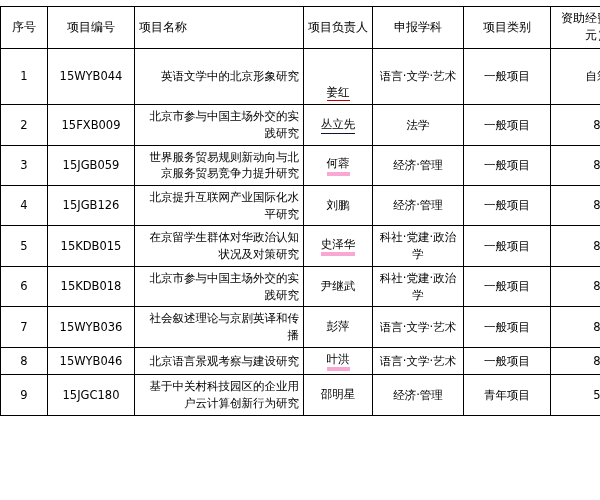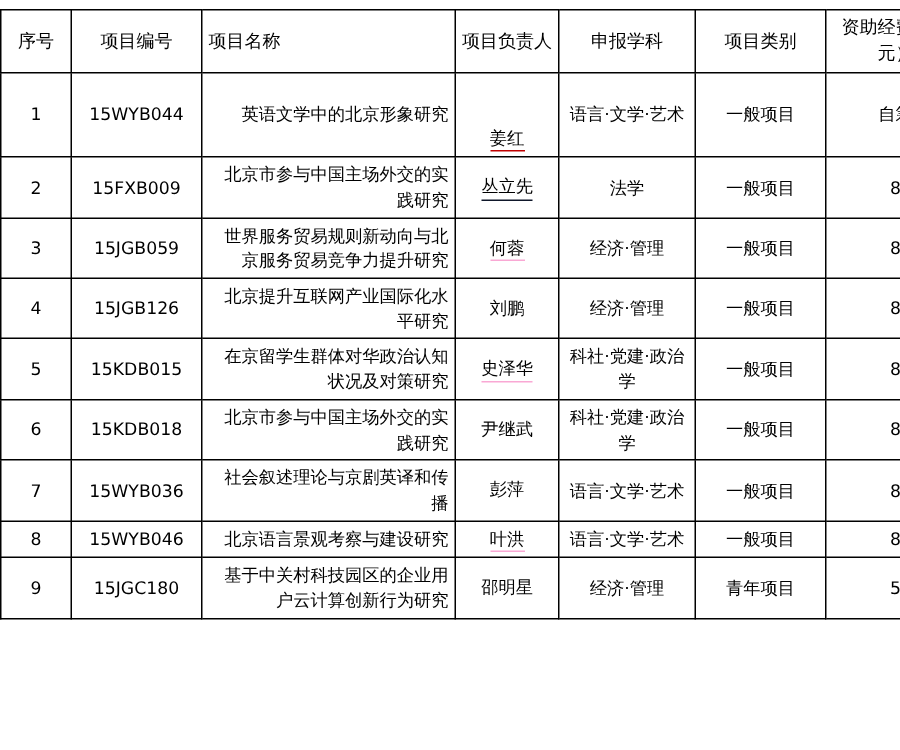--- a/index.html
+++ b/index.html
@@ -55,21 +55,21 @@
   }
   .leader-name {
     display: inline-block;
     border-bottom: 1px solid transparent;
   }
   .leader-name.underline-red {
     border-bottom: 1px solid #c00000;
     margin-top: 32px;
   }
   .leader-name.underline-green {
-    border-bottom: 1px solid #f9a8d4;
+    border-bottom: 4px solid #f9a8d4;
   }
   .leader-name.underline-blue {
     border-bottom: 1px solid #0f172a;
   }
   .cell-center { text-align: center; }
 </style>
 </head>
 <body>
 
 <div class="sheet">

